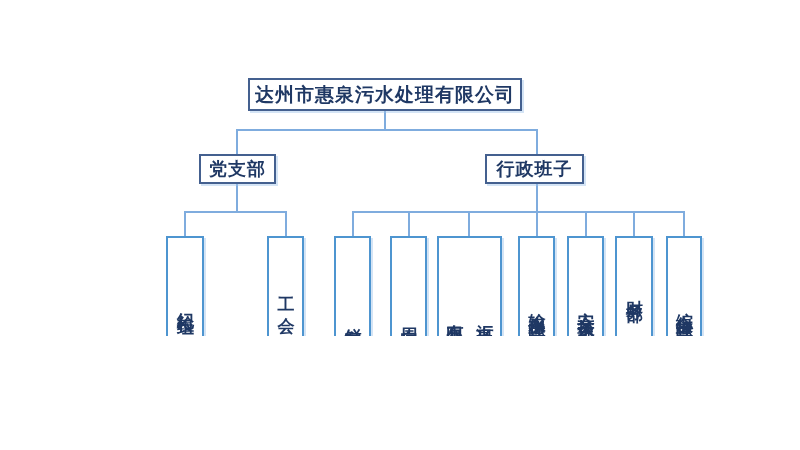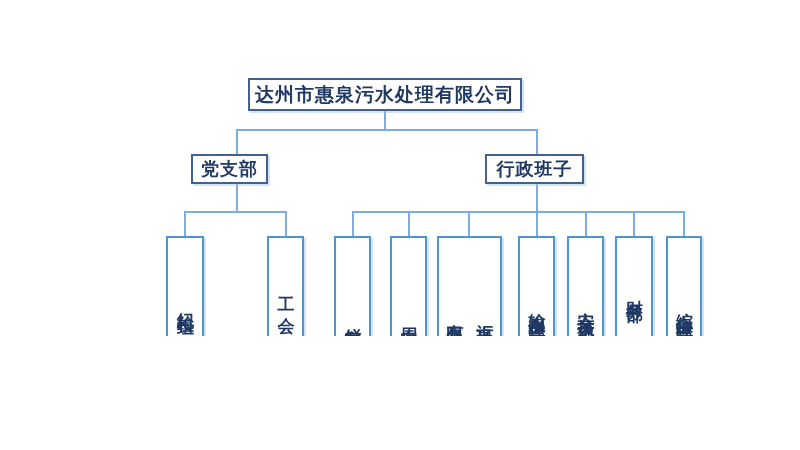--- a/index.html
+++ b/index.html
@@ -39,21 +39,21 @@
     border: 2px solid #44608F;
   }
   .node.child {
     border: 2px solid #4E95D0;
   }
   .root-box {
     left: 248px; top: 78px; width: 274px; height: 33px;
     font-size: 19px; letter-spacing: 1px;
   }
   .branch-box { height: 30px; top: 154px; font-size: 18px; letter-spacing: 1px; }
-  .b-party { left: 191px; width: 77px; }
+  .b-party { left: 199px; width: 77px; }
   .b-admin { left: 485px; width: 99px; }
 
   .child {
     top: 236px;
     height: 179px;
   }
   .child .vtext {
     writing-mode: vertical-rl;
     text-orientation: upright;
     white-space: pre-line;

